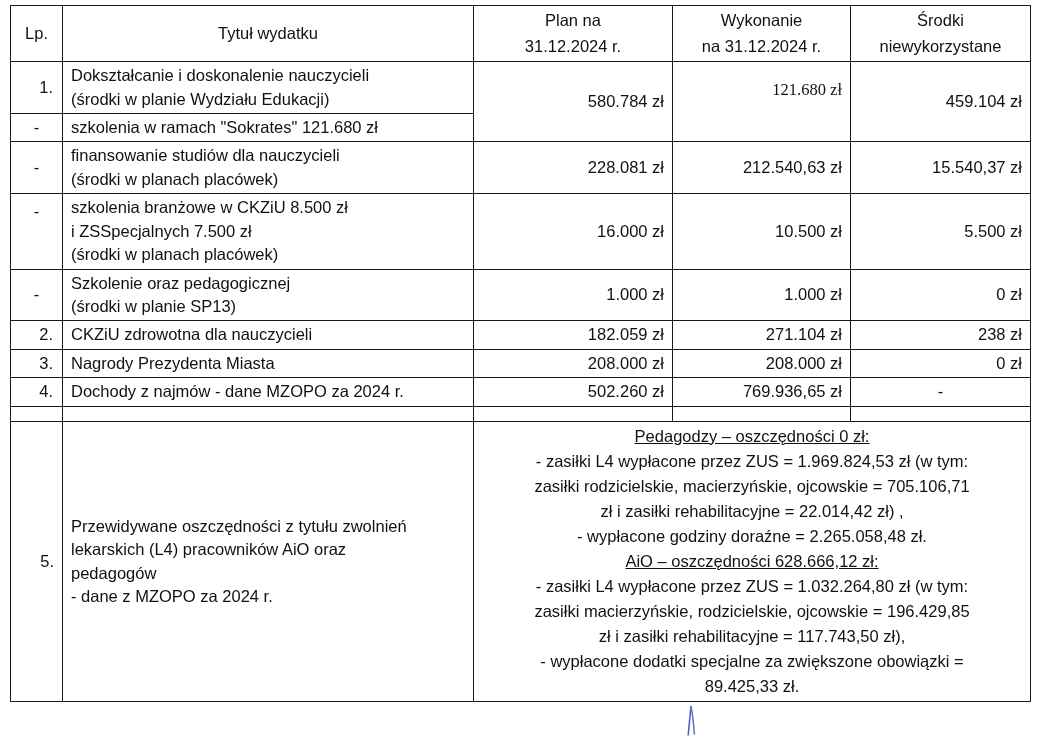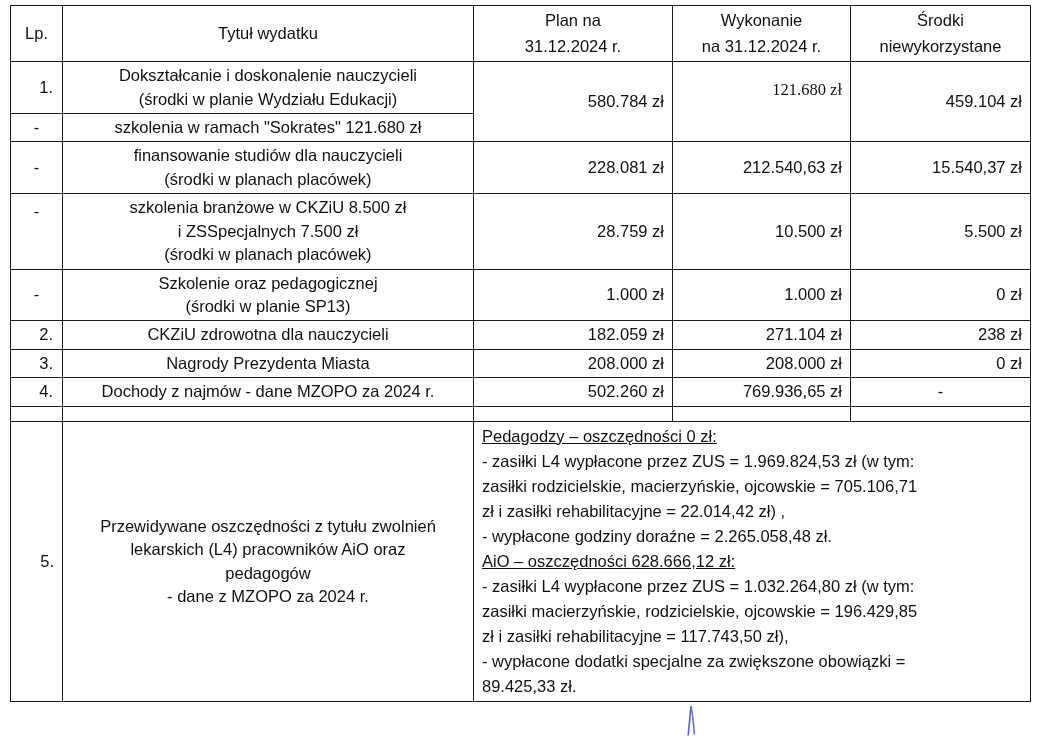--- a/index.html
+++ b/index.html
@@ -61,40 +61,40 @@
 
   td.lp {
     text-align: center;
     padding-right: 10px;
     white-space: nowrap;
   }
   td.lp.num { text-align: right; padding-right: 9px; }
   td.lp.dash { text-align: center; }
 
   td.title {
-    text-align: center;
+    text-align: left;
     padding-left: 11px;
     margin-left: 16px;
   }
   td.title .ln { display: block; white-space: nowrap; }
 
   td.money {
     text-align: right;
     padding-right: 12px;
     white-space: nowrap;
   }
   td.center { text-align: center; }
 
   tr.spacer td {
     height: 14px;
     padding: 0;
   }
 
   td.longtext {
-    text-align: left;
+    text-align: center;
     padding-left: 10px;
     padding-top: 6px;
     padding-bottom: 4px;
     vertical-align: top;
     line-height: 1.52;
   }
   td.longtext .ln { display: block; white-space: nowrap; }
   td.longtext .ln.u { text-decoration: underline; }
 
   td.bigleft {
@@ -187,21 +187,21 @@
         <td class="money">15.540,37 zł</td>
       </tr>
 
       <tr>
         <td class="lp dash" style="vertical-align:top;padding-top:6px;">-</td>
         <td class="title">
           <span class="ln">szkolenia branżowe w CKZiU 8.500 zł</span>
           <span class="ln">i ZSSpecjalnych 7.500 zł</span>
           <span class="ln">(środki w planach placówek)</span>
         </td>
-        <td class="money">28.759 zł</td>
+        <td class="money">16.000 zł</td>
         <td class="money">10.500 zł</td>
         <td class="money">5.500 zł</td>
       </tr>
 
       <tr>
         <td class="lp dash">-</td>
         <td class="title">
           <span class="ln">Szkolenie oraz pedagogicznej</span>
           <span class="ln">(środki w planie SP13)</span>
         </td>

